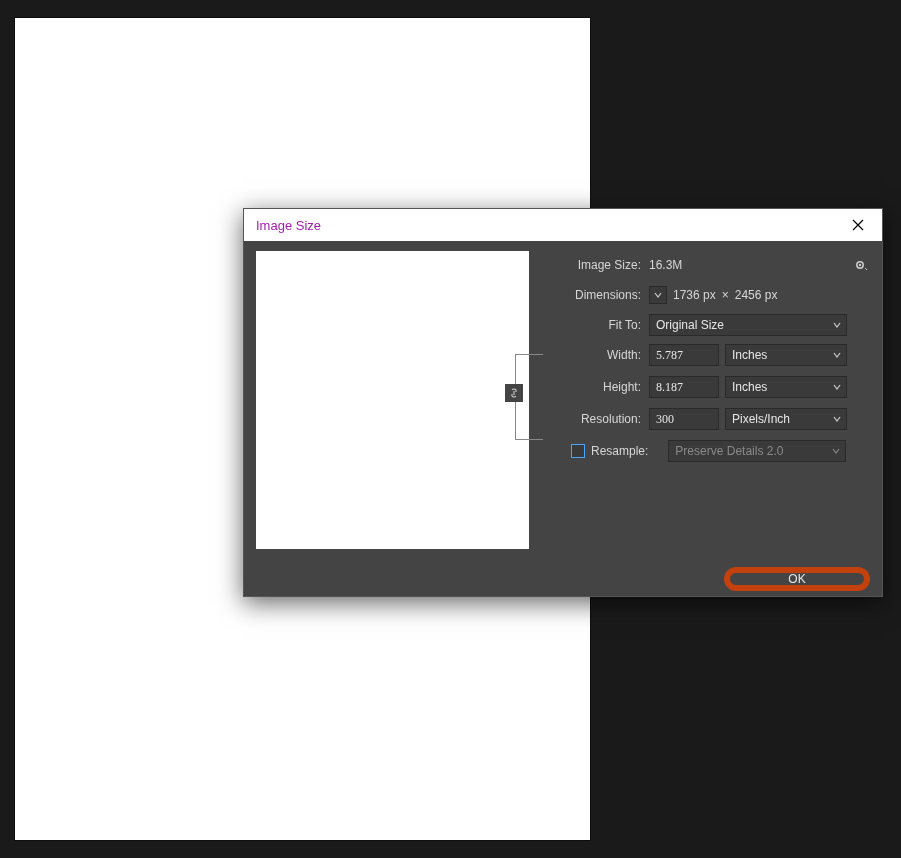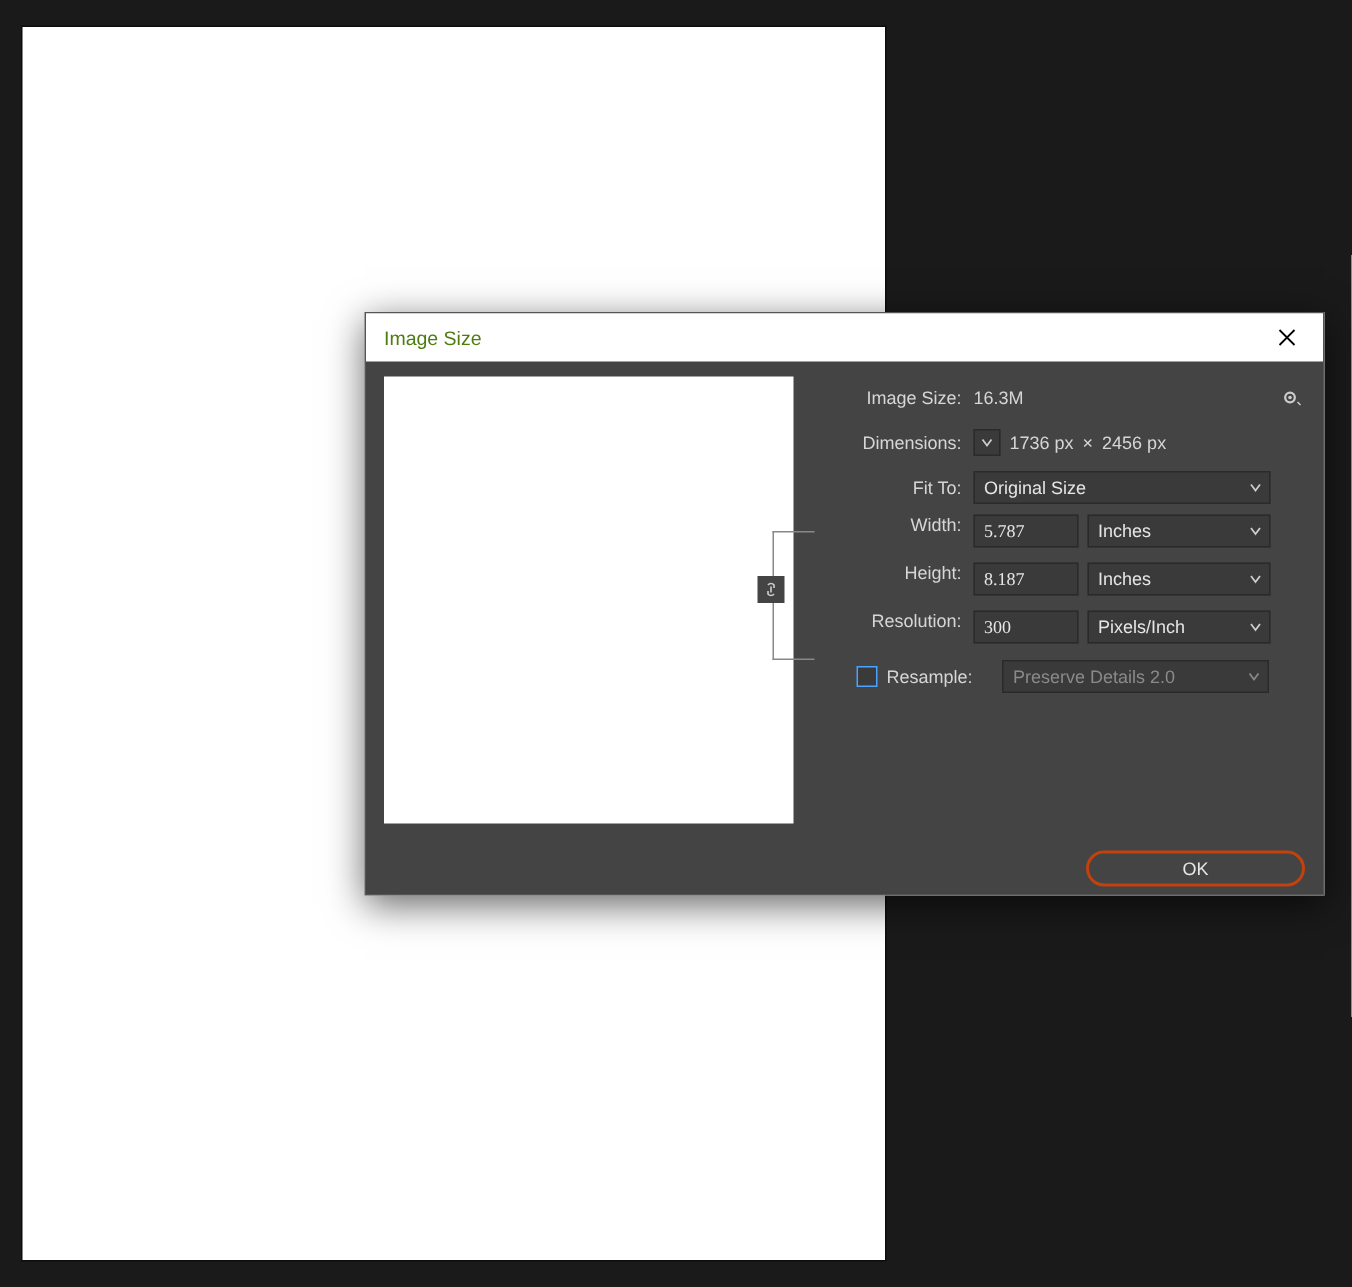--- a/index.html
+++ b/index.html
@@ -30,21 +30,21 @@
     border: 1px solid #555;
     box-shadow: 0 6px 24px rgba(0,0,0,0.6);
   }
   .titlebar {
     height: 32px;
     background: #ffffff;
     display: flex;
     align-items: center;
     justify-content: space-between;
     padding: 0 10px 0 12px;
-    color: #4d7c0f;
+    color: #a21caf;
     font-size: 13px;
   }
   .close-btn {
     width: 28px;
     height: 28px;
     display: flex;
     align-items: center;
     justify-content: center;
     cursor: pointer;
   }
@@ -146,21 +146,21 @@
   .link-icon {
     position:absolute;
     left:-46px;
     top:41px;
     width:18px; height:18px;
     background:#444;
     display:flex;align-items:center;justify-content:center;
   }
 
   .measure-row {
-    display:flex;margin-bottom:8px;height:24px;
+    display:flex;align-items:center;margin-bottom:8px;height:24px;
   }
   .measure-row .label { width:98px; }
   .measure-row .gap { width:6px; }
 
   .resample-row {
     display:flex;align-items:center;margin-top:8px;height:24px;
   }
   .checkbox {
     width:14px;height:14px;
     border:1px solid #4aa3ff;
@@ -172,21 +172,21 @@
 
   .buttons {
     display:flex;
     gap:14px;
     justify-content:flex-end;
     margin-top:18px;
   }
   .btn {
     width:146px;
     height:24px;
-    border:2px solid #c2410c;
+    border:6px solid #c2410c;
     border-radius:12px;
     background:transparent;
     color:#e6e6e6;
     font-size:12px;
     display:flex;align-items:center;justify-content:center;
     cursor:pointer;
   }
   .chev-svg{width:8px;height:8px;}
 </style>
 </head>

